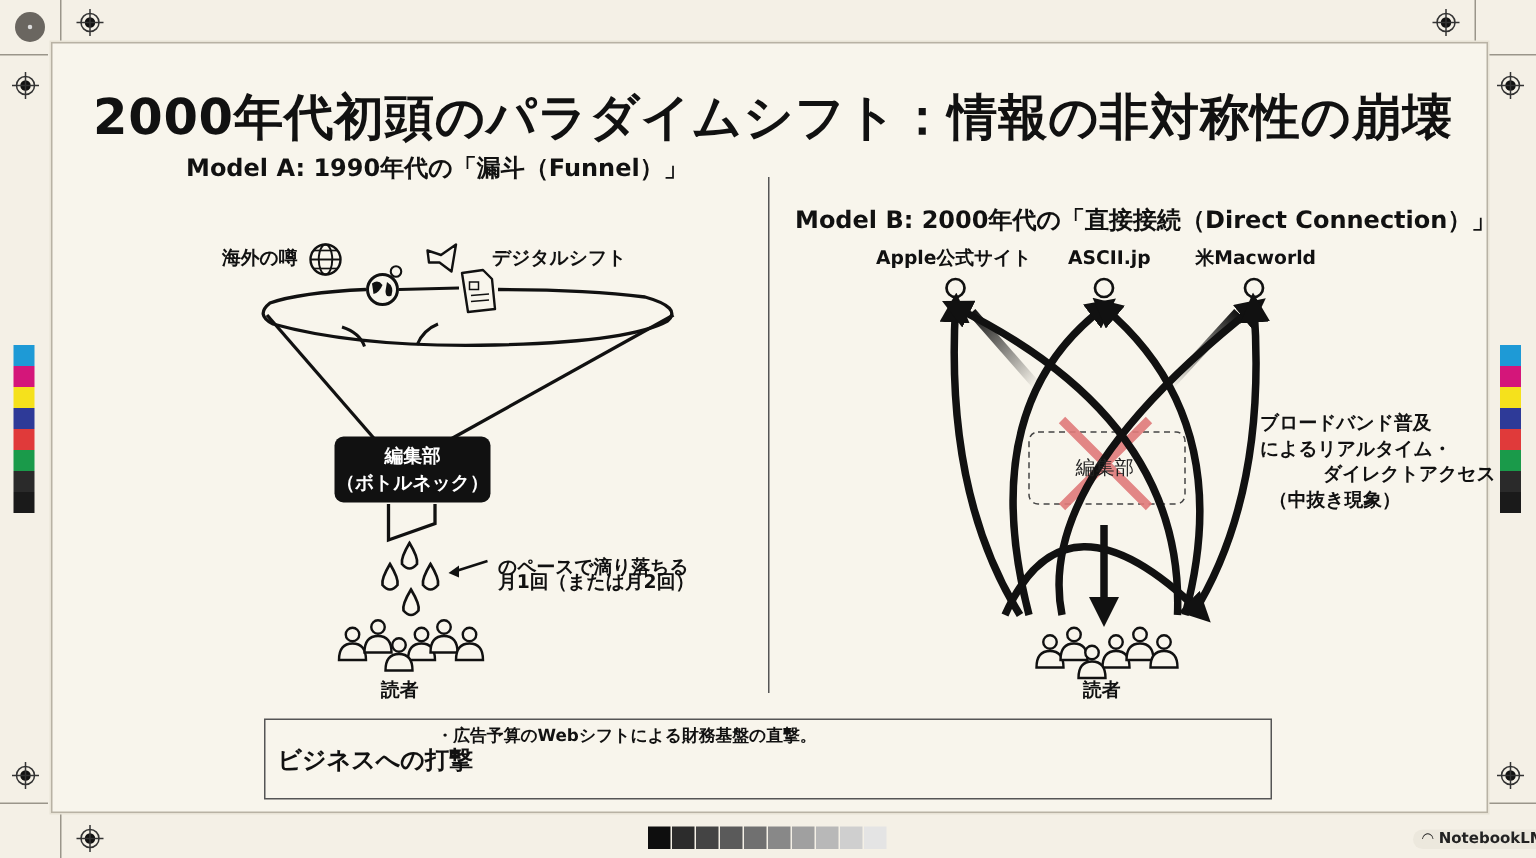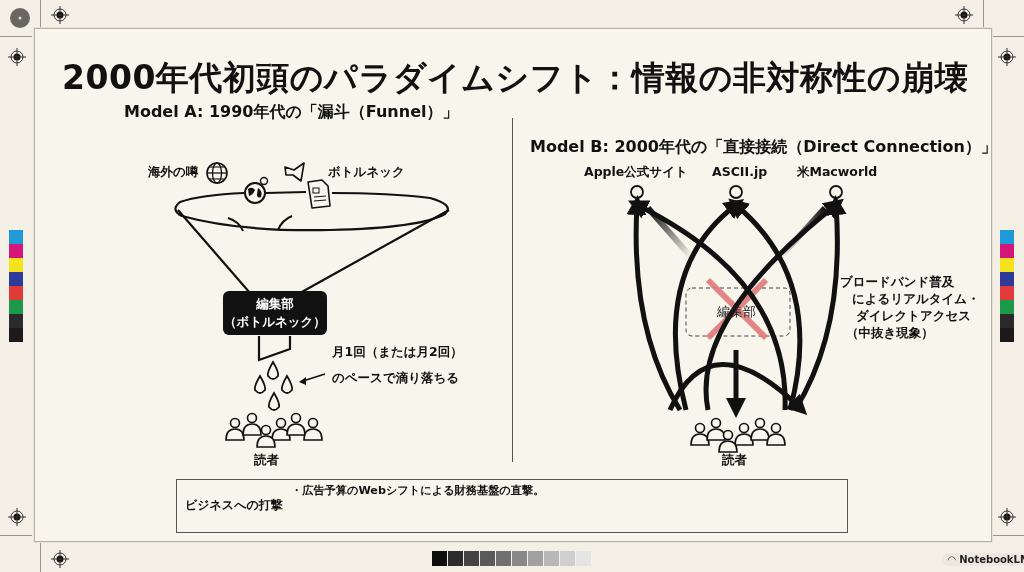--- a/index.html
+++ b/index.html
@@ -6,21 +6,21 @@
   body { width:1024px; height:572px; background:#f4f0e6; position:relative; overflow:hidden; font-family:"DejaVu Sans", "Liberation Sans", sans-serif; color:#111; }
   .sheet { position:absolute; left:34px; top:28px; width:956px; height:512px; background:#f8f5ec; border:1px solid #b8b2a4; box-shadow:0 0 0 1px #e8e3d6; }
   .crop-line { position:absolute; background:#9a958a; }
   .title { position:absolute; left:62px; top:56px; font-size:33px; font-weight:bold; letter-spacing:0.5px; white-space:nowrap; }
   .section-title { position:absolute; top:102px; font-size:16px; white-space:nowrap;font-weight:bold; }
   .divider { position:absolute; left:512px; top:118px; width:1px; height:344px; background:#555; }
   .lbl { position:absolute; font-size:12.5px; white-space:nowrap; font-weight:bold; }
   .lbl-regular { position:absolute; font-size:13px; white-space:nowrap; }
   .bottleneck { position:absolute; left:223px; top:291px; width:104px; height:44px; background:#111; border-radius:6px; color:#fff; font-size:12.5px; font-weight:bold; text-align:center; line-height:18px; padding-top:4px; box-sizing:border-box; }
   .impact-box { position:absolute; left:176px; top:479px; width:670px; height:52px; border:1px solid #555; background:#f8f5ec; }
-  .impact-label { position:absolute; left:8px; top:17px; font-size:12px; font-weight:bold; }
+  .impact-label { position:absolute; left:8px; top:17px; font-size:16px; font-weight:bold; }
   .impact-list { position:absolute; left:114px; top:3px; font-size:11.2px; font-weight:bold; line-height:15.5px; }
   .colorbar { position:absolute; width:14px; }
   .colorbar div { height:14px; }
   .graybar { position:absolute; left:432px; top:551px; display:flex; gap:1px; }
   .graybar div { width:15px; height:15px; }
   .badge { position:absolute; left:942px; top:553px; font-size:10px; font-weight:bold; color:#222; white-space:nowrap; background:#ece8dd; border-radius:10px; padding:1px 6px; }
   svg { position:absolute; overflow:visible; }
 </style>
 </head>
 <body>
@@ -103,21 +103,21 @@
 
 <div class="sheet"></div>
 
 <div class="title">2000年代初頭のパラダイムシフト：情報の非対称性の崩壊</div>
 
 <div class="section-title" style="left:124px;">Model A: 1990年代の「漏斗（Funnel）」</div>
 <div class="section-title" style="left:530px;margin-top:35px;">Model B: 2000年代の「直接接続（Direct Connection）」</div>
 <div class="divider"></div>
 
 <div class="lbl" style="left:148px;top:164px;">海外の噂</div>
-<div class="lbl" style="left:328px;top:164px;">ボトルネック</div>
+<div class="lbl" style="left:328px;top:164px;">デジタルシフト</div>
 
 <svg style="left:160px;top:150px;" width="300" height="320">
 
   <g>
     <circle cx="57" cy="23" r="10" fill="none" stroke="#111" stroke-width="1.6"></circle>
     <ellipse cx="57" cy="23" rx="4.5" ry="10" fill="none" stroke="#111" stroke-width="1.3"></ellipse>
     <line x1="47" y1="23" x2="67" y2="23" stroke="#111" stroke-width="1.3"></line>
     <line x1="49" y1="17" x2="65" y2="17" stroke="#111" stroke-width="1.1"></line>
     <line x1="49" y1="29" x2="65" y2="29" stroke="#111" stroke-width="1.1"></line>
   </g>
@@ -176,21 +176,21 @@
     <circle cx="106" cy="280" r="4.5"></circle>
       <path d="M97 297 Q97 286 106 286 Q115 286 115 297 Z"></path>
   </g>
 </svg>
 
 <div class="bottleneck">
   <div>編集部</div>
   <div>（ボトルネック）</div>
 </div>
 
-<div class="lbl" style="left:332px;top:344px;">月1回（または月2回）</div>
+<div class="lbl" style="left:332px;top:380px;">月1回（または月2回）</div>
 <div class="lbl" style="left:332px;top:370px;">のペースで滴り落ちる</div>
 <div class="lbl" style="left:254px;top:452px;">読者</div>
 
 <div class="lbl" style="left:584px;top:164px;">Apple公式サイト</div>
 <div class="lbl" style="left:712px;top:164px;">ASCII.jp</div>
 <div class="lbl" style="left:797px;top:164px;">米Macworld</div>
 
 <svg style="left:600px;top:180px;" width="260" height="280">
   <defs>
     <linearGradient id="fadeV" x1="0" y1="0" x2="0" y2="1">
@@ -249,22 +249,22 @@
     <circle cx="176" cy="248" r="4.5"></circle>
       <path d="M167 265 Q167 254 176 254 Q185 254 185 265 Z"></path>
     <circle cx="128" cy="255" r="4.5"></circle>
       <path d="M119 272 Q119 261 128 261 Q137 261 137 272 Z"></path>
   </g>
 </svg>
 
 <div class="lbl-regular" style="left:717px;top:303px;color:#222;">編集部</div>
 
 <div class="lbl" style="left:840px;top:274px;">ブロードバンド普及</div>
-<div class="lbl" style="left:840px;top:291px;margin-left:12px;">によるリアルタイム・</div>
-<div class="lbl" style="left:856px;top:308px;">ダイレクトアクセス</div>
+<div class="lbl" style="left:840px;top:291px;">によるリアルタイム・</div>
+<div class="lbl" style="left:882px;top:308px;">ダイレクトアクセス</div>
 <div class="lbl" style="left:846px;top:325px;">（中抜き現象）</div>
 <div class="lbl" style="left:722px;top:452px;">読者</div>
 
 <div class="impact-box">
   <div class="impact-label">ビジネスへの打撃</div>
   <div class="impact-list">
     <div>・広告予算のWebシフトによる財務基盤の直撃。</div>
   </div>
 </div>
 

